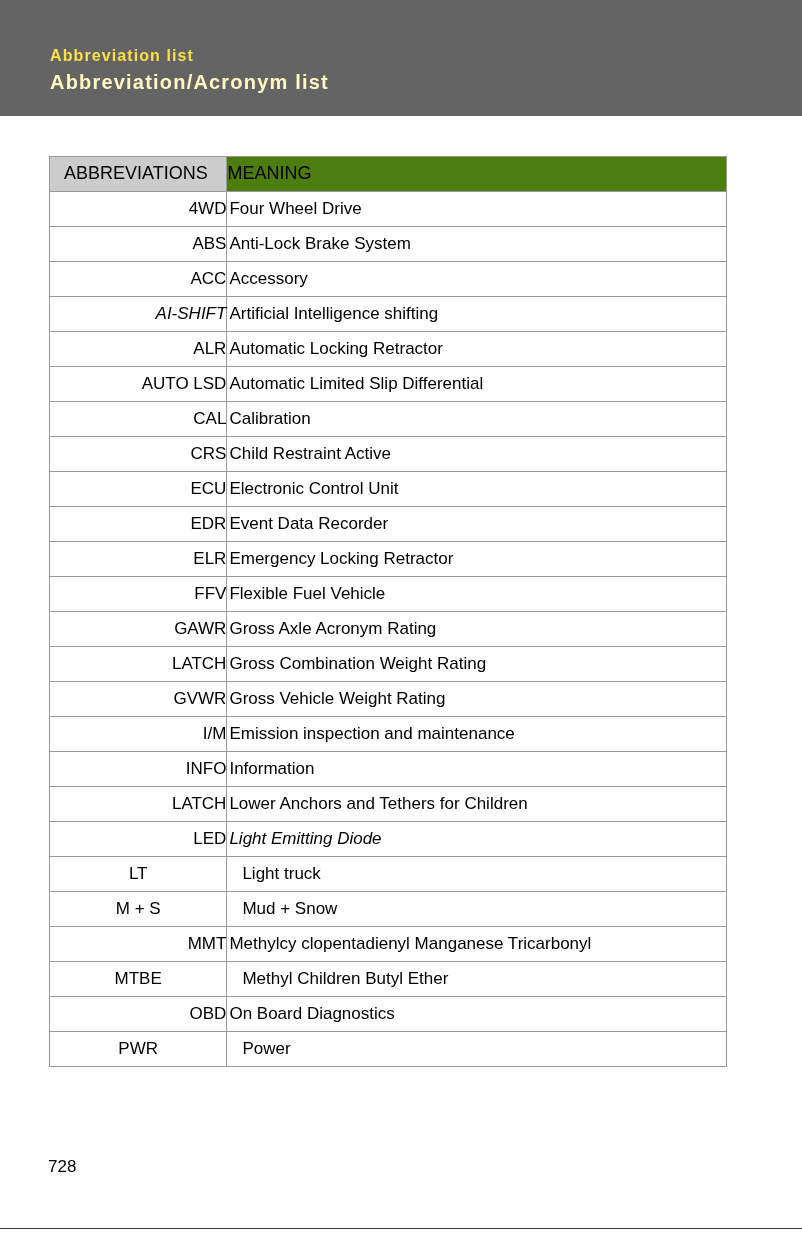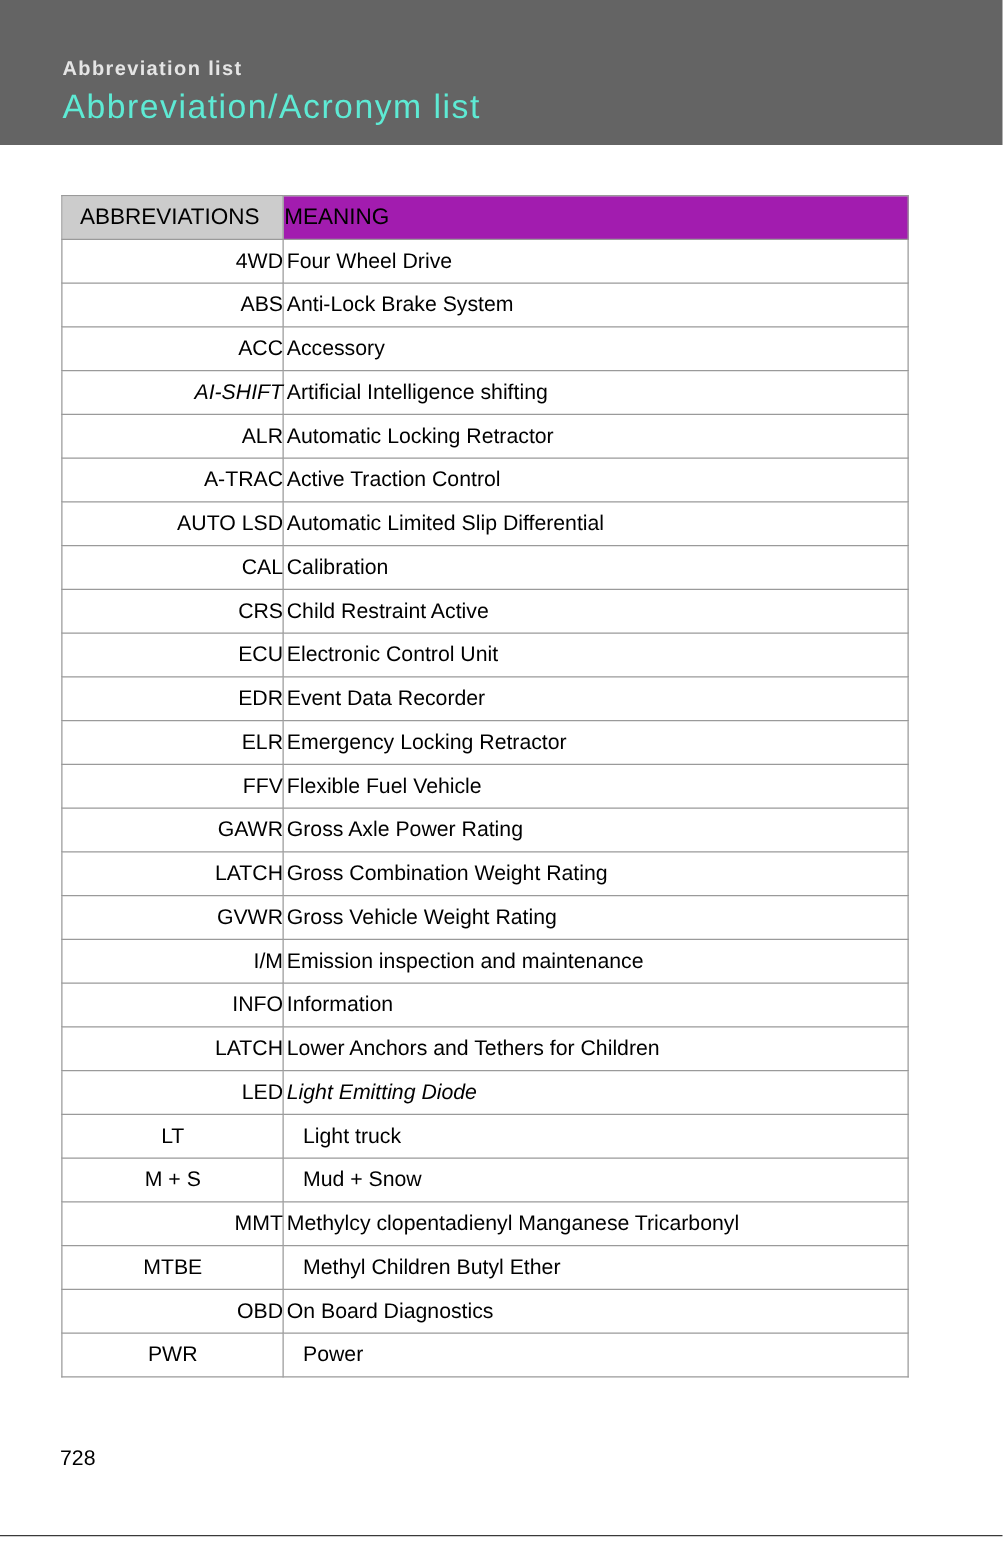--- a/index.html
+++ b/index.html
@@ -18,34 +18,34 @@
     position: absolute;
     left: 0; top: 0;
     width: 802px;
     height: 116px;
     background: #646464;
   }
   .page-header .eyebrow {
     position: absolute;
     left: 50px;
     top: 48px;
-    color: #e5e5e5;
+    color: #fde047;
     font-size: 16px;
     font-weight: bold;
     letter-spacing: 1.1px;
     line-height: 1;
     white-space: nowrap;
   }
   .page-header .maintitle {
     position: absolute;
     left: 50px;
     top: 72px;
-    color: #5eead4;
-    font-size: 27px;
-    font-weight: normal;
+    color: #fef9c3;
+    font-size: 20px;
+    font-weight: bold;
     letter-spacing: 1.2px;
     line-height: 1;
     white-space: nowrap;
   }
 
   
   .abbr-table {
     position: absolute;
     left: 49px;
     top: 156px;
@@ -111,21 +111,21 @@
   <div class="eyebrow">Abbreviation list</div>
   <div class="maintitle">Abbreviation/Acronym list</div>
 </div>
 
 <table class="abbr-table">
   <tbody>
     <tr class="hdr-row">
       <td class="col-abbr" style="background: rgb(204, 204, 204); border-color: rgb(154, 154, 154);">
         <span class="cellpad">ABBREVIATIONS</span>
       </td>
-      <td class="col-mean" style="background: #a21caf; border-color: rgb(154, 154, 154);">
+      <td class="col-mean" style="background: #4d7c0f; border-color: rgb(154, 154, 154);">
         <span class="cellpad">MEANING</span>
       </td>
     </tr>
       <tr class="run">
         <td class="col-abbr" style="border-color: rgb(154, 154, 154);">
           <span class="cellpad">4WD</span>
         </td>
         <td class="col-mean" style="border-color: rgb(154, 154, 154);">
           <span class="cellpad">Four Wheel Drive</span>
         </td>
@@ -157,28 +157,20 @@
       <tr class="run">
         <td class="col-abbr" style="border-color: rgb(154, 154, 154);">
           <span class="cellpad">ALR</span>
         </td>
         <td class="col-mean" style="border-color: rgb(154, 154, 154);">
           <span class="cellpad">Automatic Locking Retractor</span>
         </td>
       </tr>
       <tr class="run">
         <td class="col-abbr" style="border-color: rgb(154, 154, 154);">
-          <span class="cellpad">A-TRAC</span>
-        </td>
-        <td class="col-mean" style="border-color: rgb(154, 154, 154);">
-          <span class="cellpad">Active Traction Control</span>
-        </td>
-      </tr>
-      <tr class="run">
-        <td class="col-abbr" style="border-color: rgb(154, 154, 154);">
           <span class="cellpad">AUTO LSD</span>
         </td>
         <td class="col-mean" style="border-color: rgb(154, 154, 154);">
           <span class="cellpad">Automatic Limited Slip Differential</span>
         </td>
       </tr>
       <tr class="run">
         <td class="col-abbr" style="border-color: rgb(154, 154, 154);">
           <span class="cellpad">CAL</span>
         </td>
@@ -224,21 +216,21 @@
         </td>
         <td class="col-mean" style="border-color: rgb(154, 154, 154);">
           <span class="cellpad">Flexible Fuel Vehicle</span>
         </td>
       </tr>
       <tr class="run">
         <td class="col-abbr" style="border-color: rgb(154, 154, 154);">
           <span class="cellpad">GAWR</span>
         </td>
         <td class="col-mean" style="border-color: rgb(154, 154, 154);">
-          <span class="cellpad">Gross Axle Power Rating</span>
+          <span class="cellpad">Gross Axle Acronym Rating</span>
         </td>
       </tr>
       <tr class="run">
         <td class="col-abbr" style="border-color: rgb(154, 154, 154);">
           <span class="cellpad">LATCH</span>
         </td>
         <td class="col-mean" style="border-color: rgb(154, 154, 154);">
           <span class="cellpad">Gross Combination Weight Rating</span>
         </td>
       </tr>

